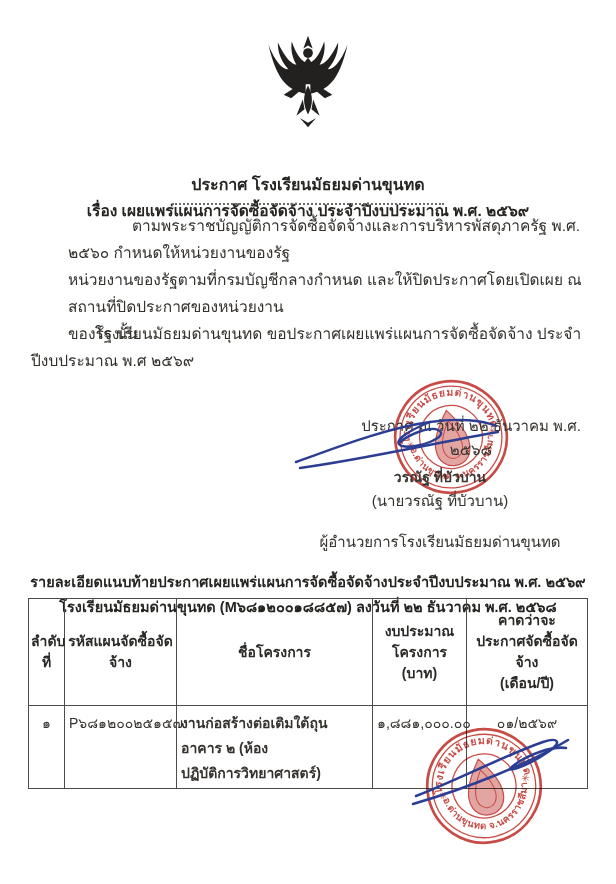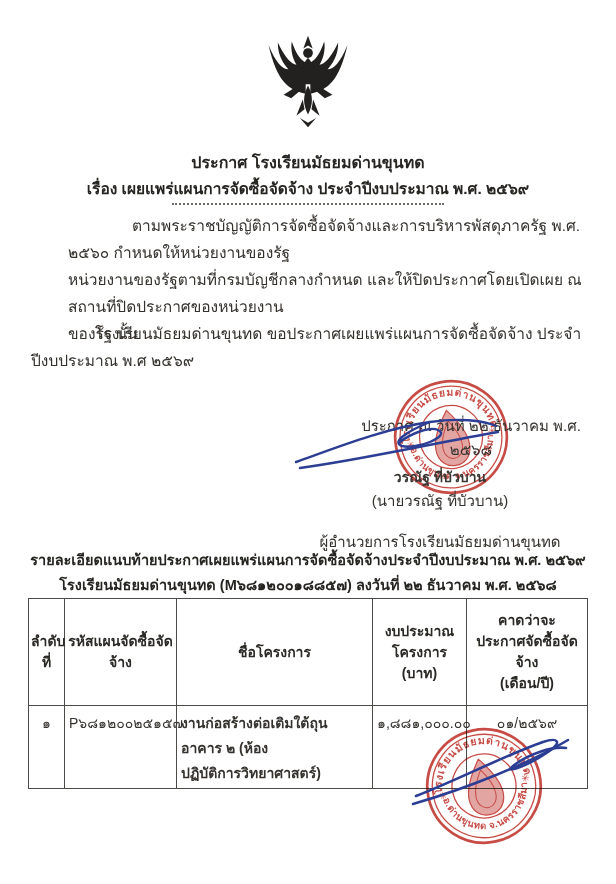--- a/index.html
+++ b/index.html
@@ -6,21 +6,21 @@
   .page{
     position:relative;
     width:616px;height:884px;
     margin:0 auto;
     background:#ffffff;
     font-family:"Liberation Sans","DejaVu Sans",sans-serif;
     color:#2e2b28;
     overflow:hidden;
   }
   .abs{position:absolute;}
-  .centered{left:0;width:616px;text-align:center;}
+  .centered{left:0;width:616px;text-align:center;margin-top:22px;}
   .doc-title{top:150px;font-size:16px;font-weight:bold;color:#262421;}
   .doc-subject{top:176px;font-size:15.5px;font-weight:bold;color:#262421;}
   .dotted-rule{top:203px;left:172px;width:272px;height:0;border-top:2px dotted #6d6a66;}
   .body-block{left:31px;width:556px;font-size:15.5px;line-height:27px;color:#35322e;}
   .para1{top:212px;margin-left:37px;}
   .para2{top:320px;}
   .indent{text-indent:64px;}
   .announce-date{top:414px;left:340px;width:262px;text-align:center;font-size:15px;color:#35322e;z-index:5;}
   .signed-name{top:466px;left:320px;width:240px;text-align:center;font-size:14px;font-weight:600;color:#3a3733;z-index:5;}
   .signer-name{top:489px;left:320px;width:240px;text-align:center;font-size:15px;color:#35322e;z-index:5;}

